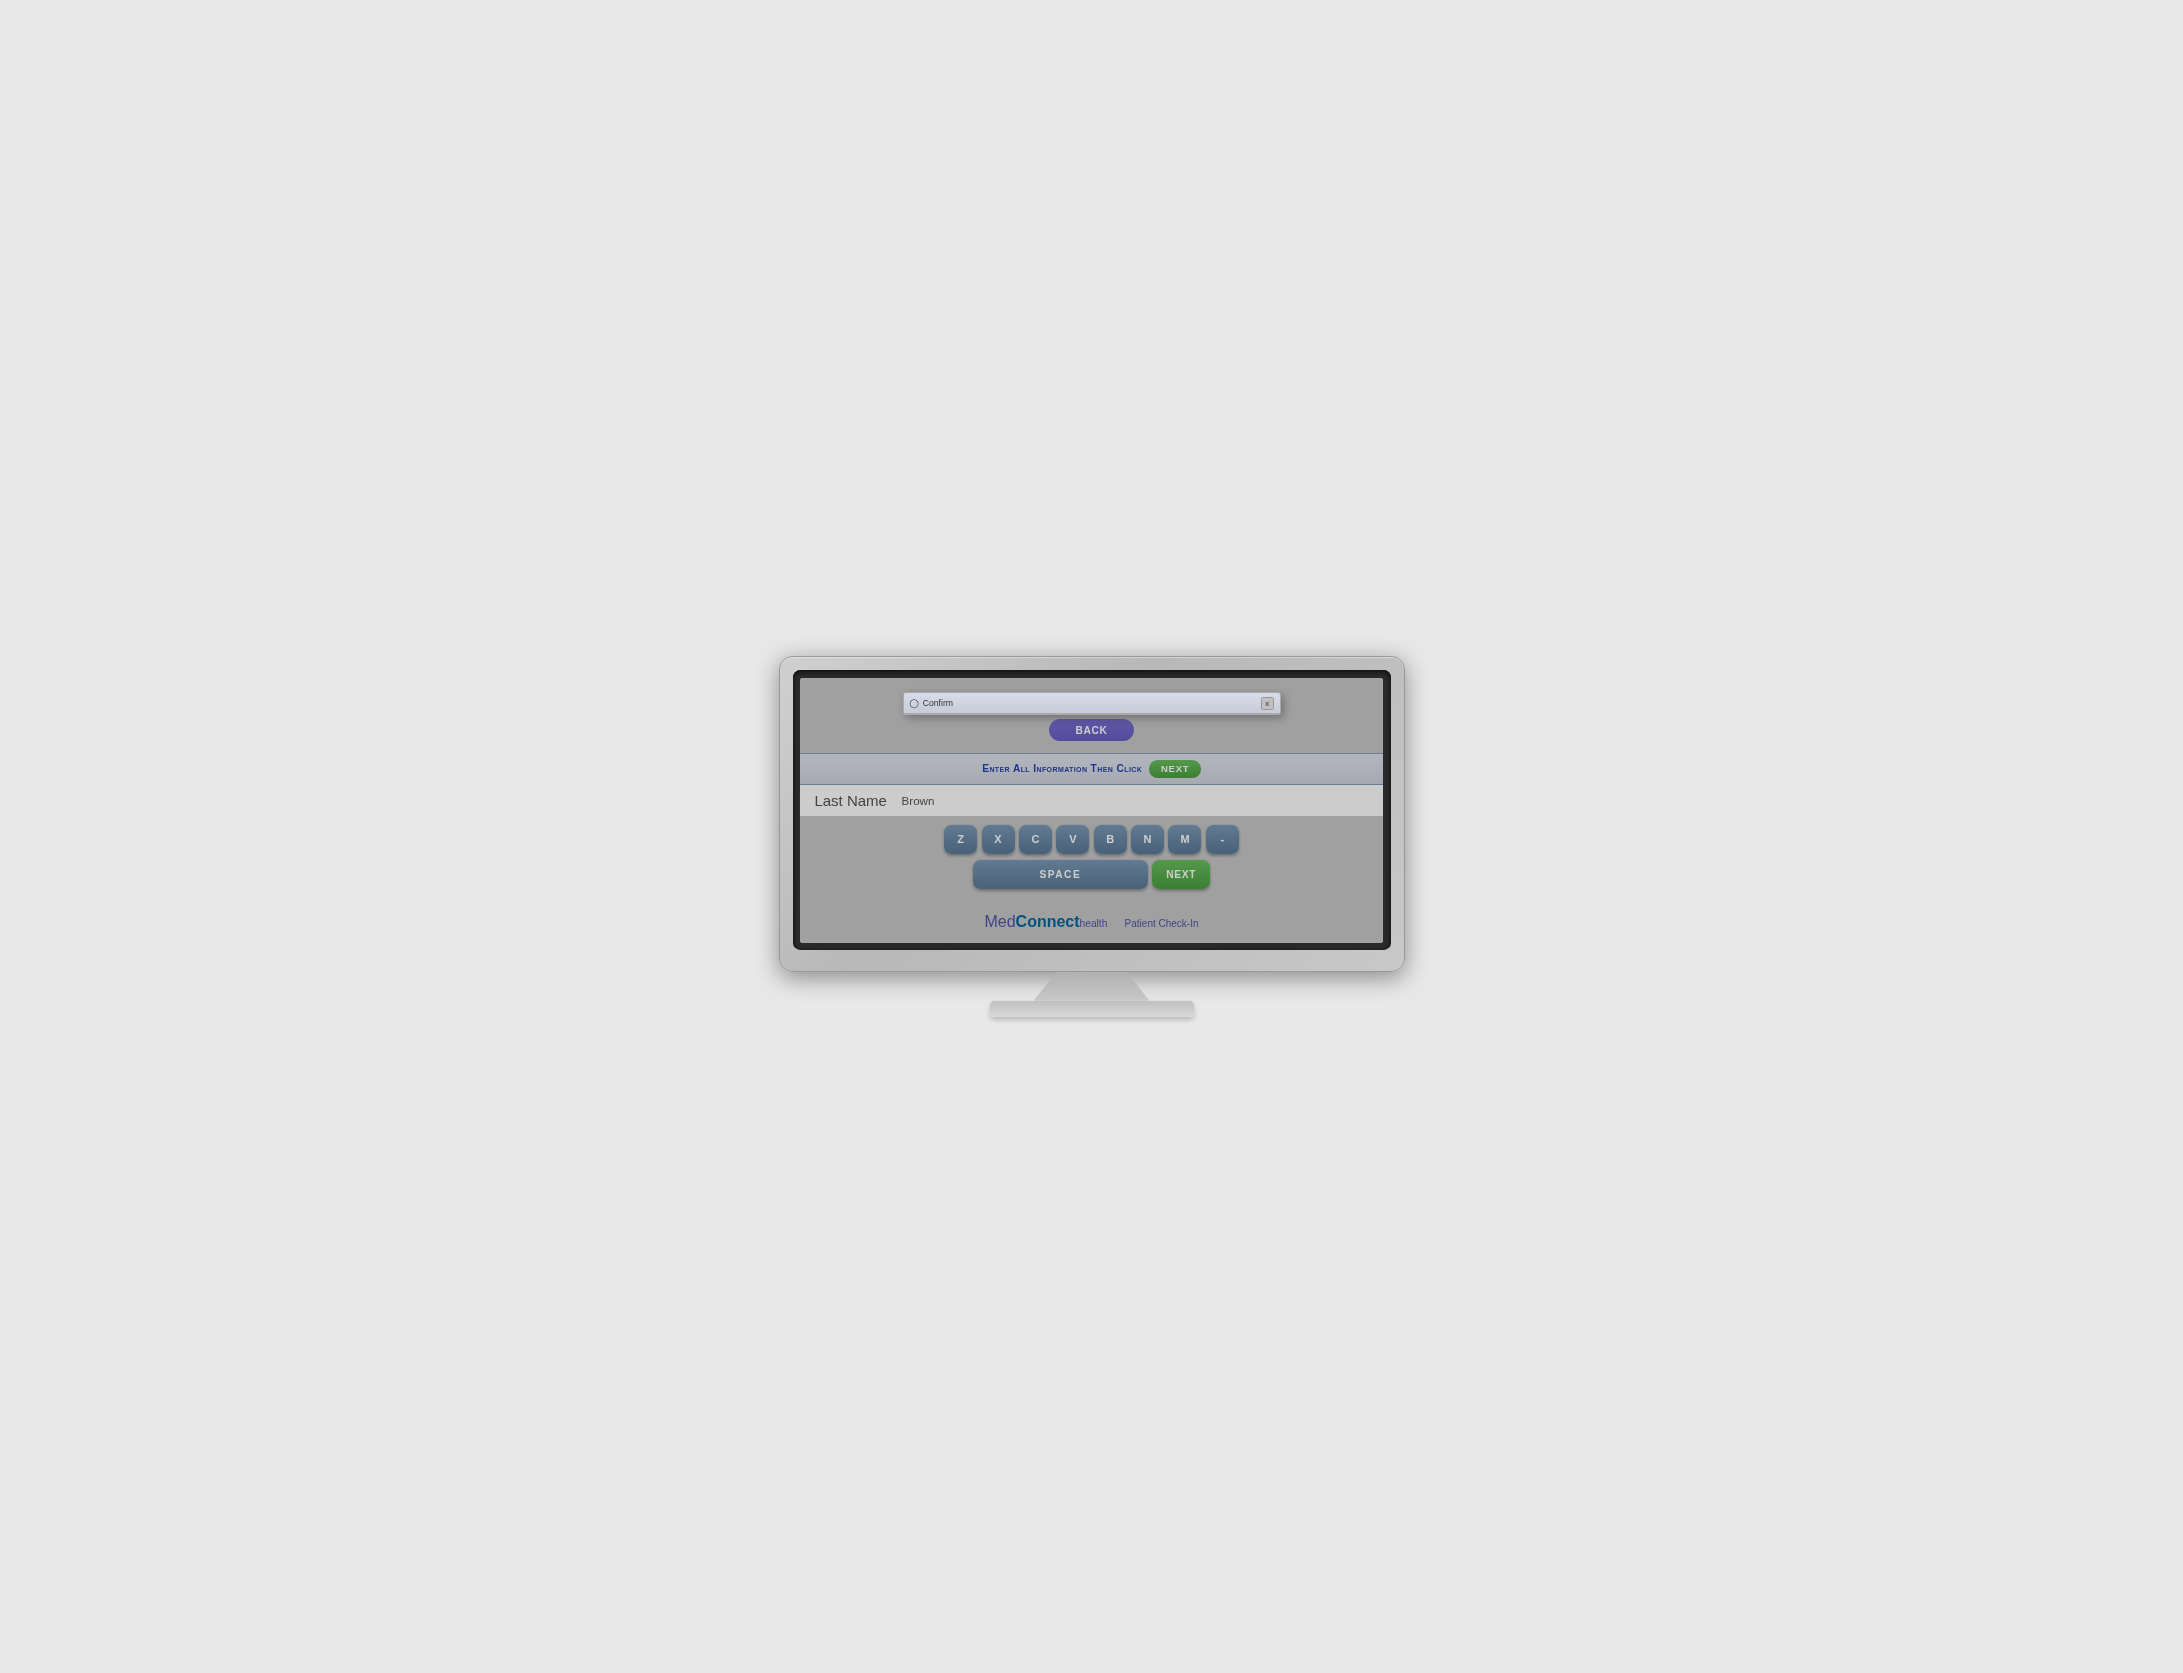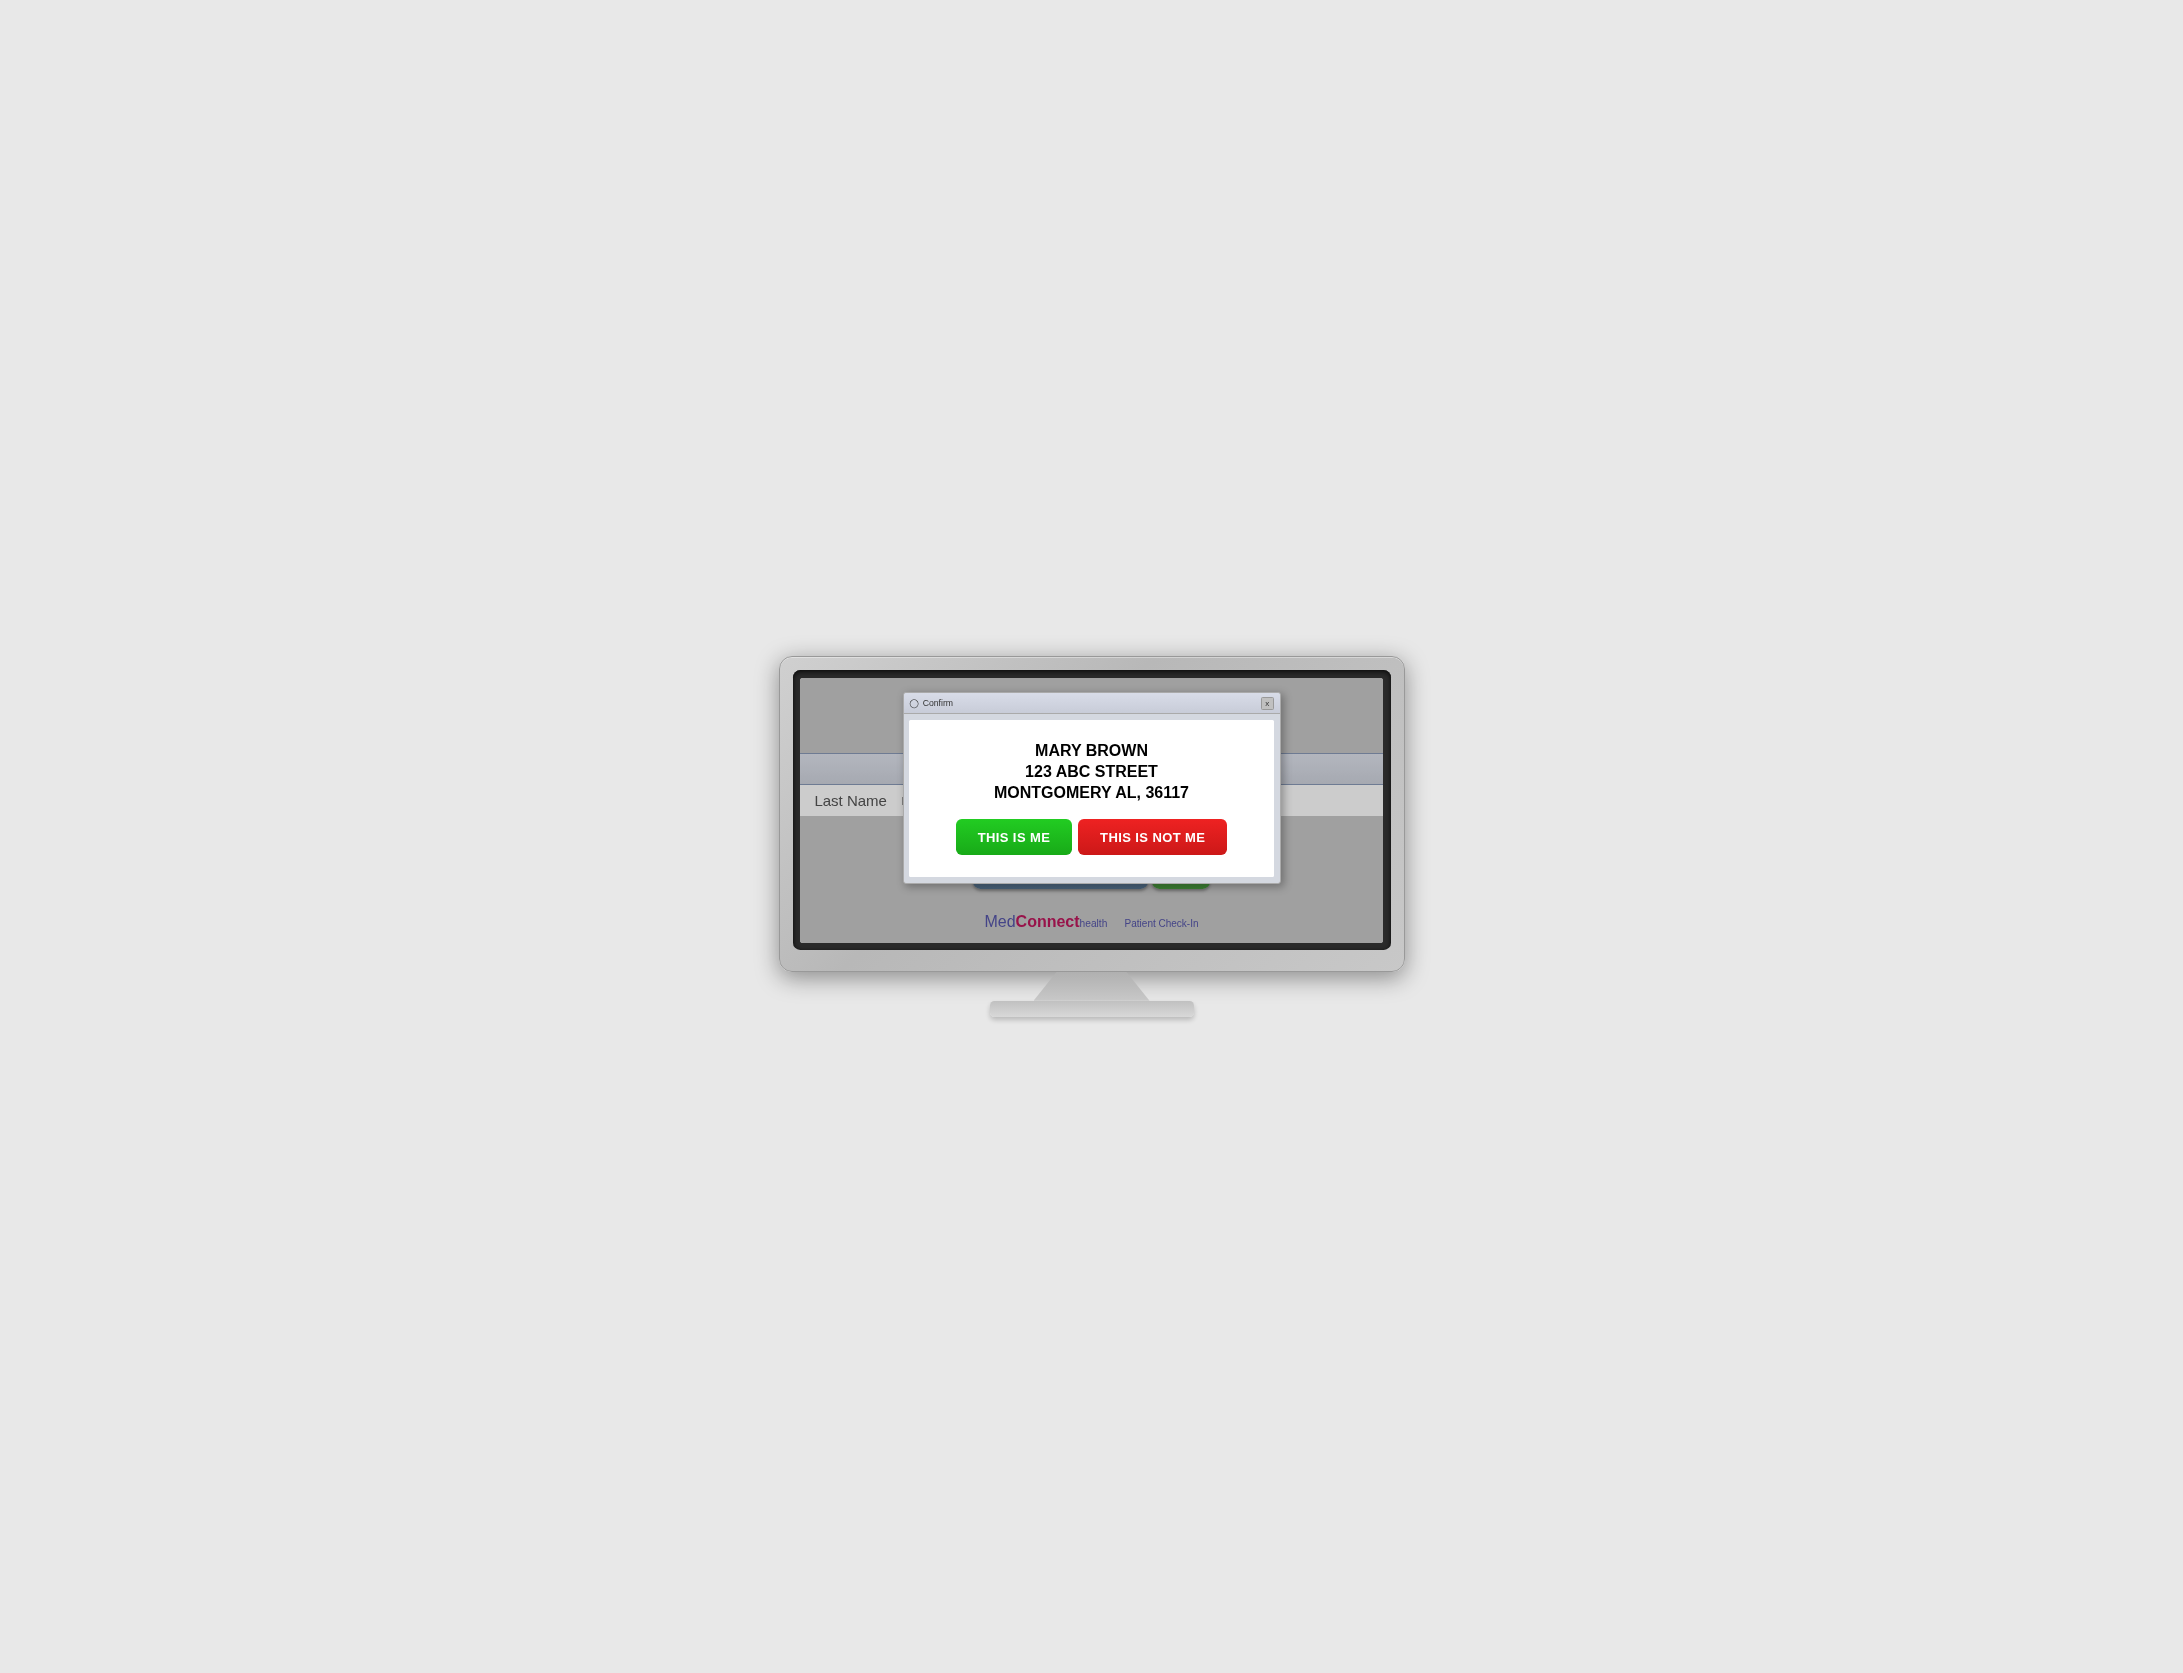--- a/index.html
+++ b/index.html
@@ -186,21 +186,21 @@
 
     .brand-med {
       font-size: 16px;
       color: #5555aa;
       margin-top: 12px;
     }
 
     .brand-connect {
       font-size: 16px;
       font-weight: bold;
-      color: #be185d;
+      color: #0369a1;
     }
 
     .brand-health {
       font-size: 10.2px;
       color: #5555aa;
       text-align: center;
     }
 
     .brand-patient {
       font-size: 10px;
@@ -392,30 +392,20 @@
             <div class="dialog">
 
               <div class="dialog-titlebar">
                 <div class="dialog-title-text">
                   <span>◯</span>
                   <span>Confirm</span>
                 </div>
                 <button class="dialog-close-btn">x</button>
               </div>
 
-              <div class="dialog-body">
-                <div class="patient-name">MARY BROWN</div>
-                <div class="patient-address1">123 ABC STREET</div>
-                <div class="patient-address2">MONTGOMERY AL, 36117</div>
-
-                <div class="dialog-buttons">
-                  <button class="this-is-me-btn">THIS IS ME</button>
-                  <button class="this-is-not-me-btn">THIS IS NOT ME</button>
-                </div>
-              </div>
             </div>
           </div>
 
         </div>
       </div>
     </div>
   </div>
 
   <div class="stand-neck"></div>
   <div class="stand-base"></div>

